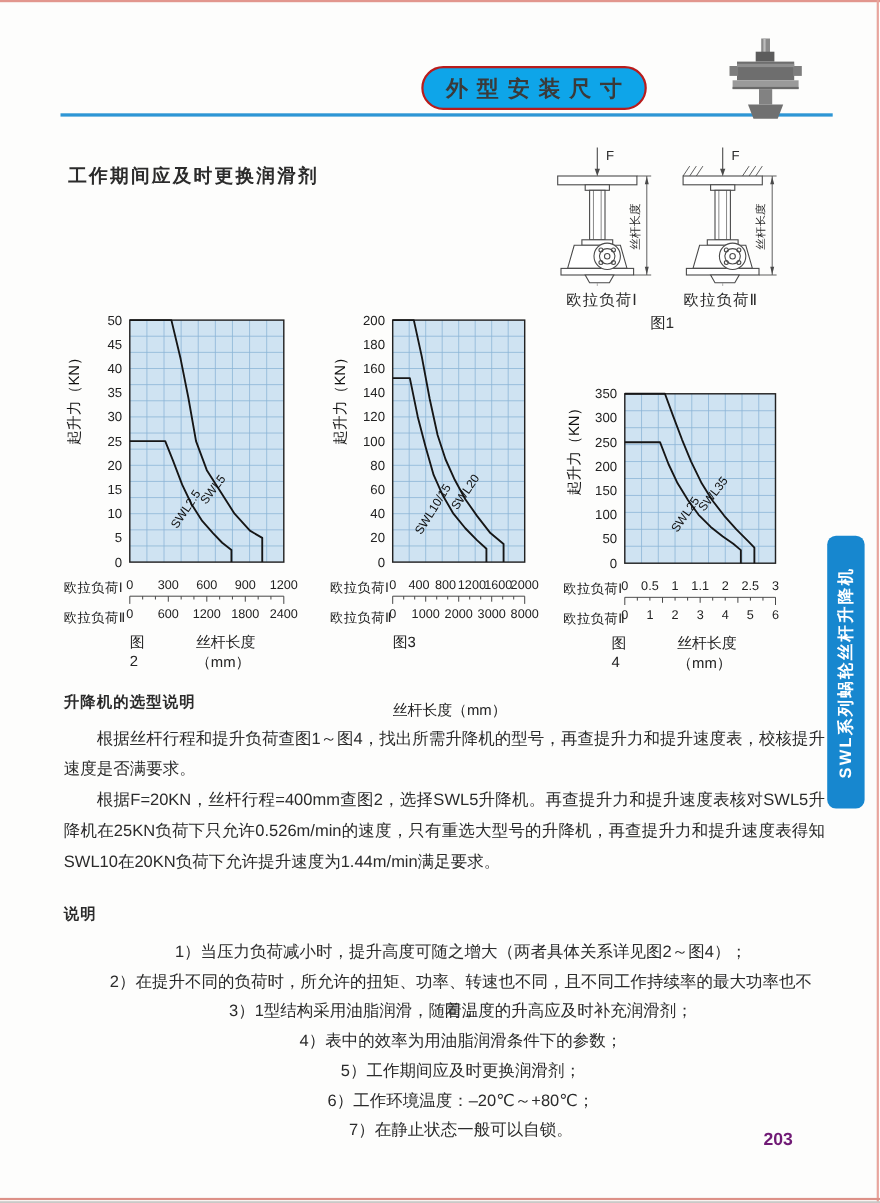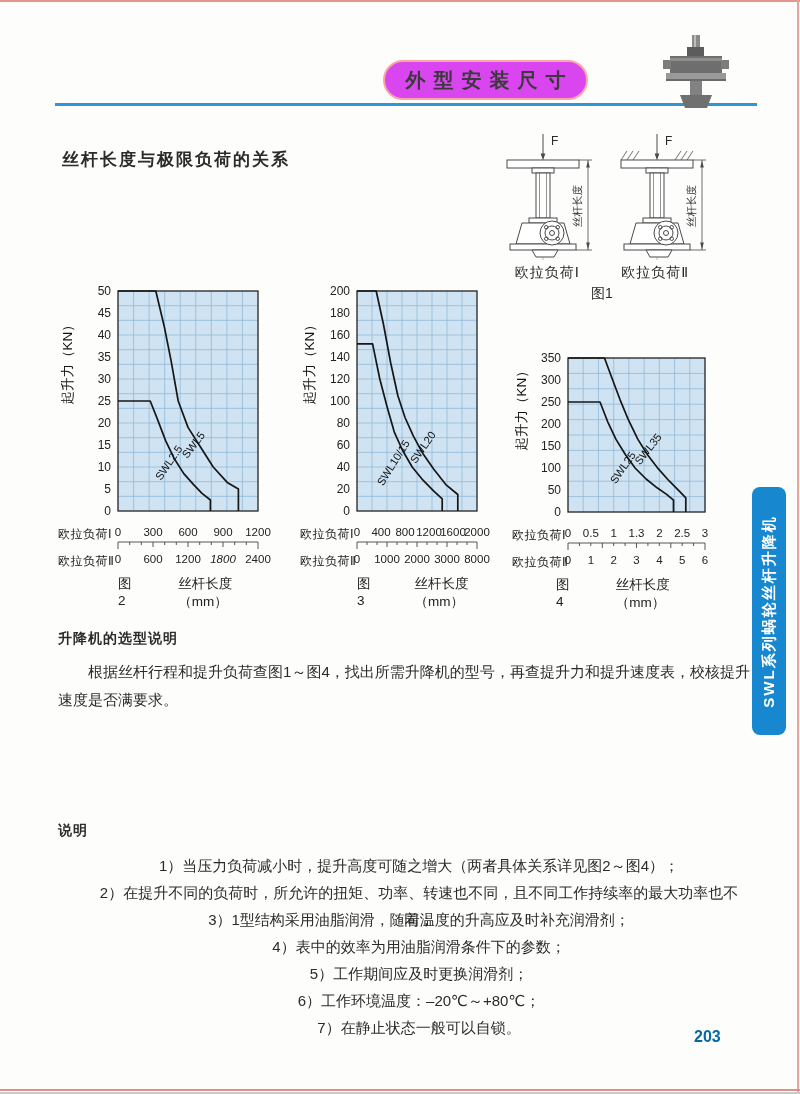--- a/index.html
+++ b/index.html
@@ -5,22 +5,22 @@
   html,body{margin:0;padding:0;}
   body{width:800px;height:1094px;position:relative;background:#fdfdfc;overflow:hidden;
        font-family:"Liberation Sans","DejaVu Sans",sans-serif;color:#2b2b2b;}
   .abs{position:absolute;}
   
   .border-top{left:0;top:0;width:800px;height:2px;background:#e2968e;}
   .border-right{right:1px;top:0;width:2px;height:1094px;background:#e8a59d;}
   .border-bottom{left:0;top:1089px;width:800px;height:2px;background:#dd9188;}
   .border-bottom2{left:0;top:1092px;width:800px;height:2px;background:#c9c9c6;}
   
-  .header-pill{left:383px;top:60px;width:205px;height:40px;border:2px solid #fca5a5;border-radius:22px;
-               background:#d946ef;display:flex;align-items:center;justify-content:center;
+  .header-pill{left:383px;top:60px;width:205px;height:40px;border:2px solid #b91c1c;border-radius:22px;
+               background:#0ea5e9;display:flex;align-items:center;justify-content:center;
                font-size:20px;font-weight:bold;color:#3a3a3a;letter-spacing:8px;padding-left:8px;box-sizing:border-box;}
   .header-rule{left:55px;top:103px;width:702px;height:3px;background:#2e96d5;}
   .photo{left:663px;top:34px;}
   
   .h-charts{left:62px;top:148px;font-size:17px;font-weight:bold;letter-spacing:2px;}
   
   .fig1{left:494px;top:130px;width:216px;}
   .fig1 .jacks{display:flex;gap:14px;}
   .fig1 .caps{display:flex;justify-content:space-around;font-size:14px;margin-top:2px;letter-spacing:1px;}
   .fig1 .figno{text-align:center;font-size:14px;margin-top:3px;}
@@ -41,21 +41,21 @@
   .sel p{margin:0;font-size:15px;line-height:28px;text-align:justify;}
   .sel p.ind{text-indent:2em;}
   .notes{left:58px;top:822px;width:692px;}
   .notes ul{list-style:none;margin:12px 0 0 0;padding:0 0 0 30px;text-align:center;}
   .notes li{font-size:15px;line-height:27px;height:27px;}
   
   .side-tab{left:752px;top:487px;width:34px;height:248px;background:#1787cf;border-radius:8px;
             display:flex;align-items:center;justify-content:center;}
   .side-tab span{transform:rotate(-90deg);white-space:nowrap;color:#fff;font-weight:bold;
                  font-size:15px;letter-spacing:2px;}
-  .pageno{left:694px;top:1028px;font-size:16px;font-weight:bold;color:#0369a1;}
+  .pageno{left:694px;top:1028px;font-size:16px;font-weight:bold;color:#701a75;}
 </style>
 </head>
 <body>
 
 <div class="abs border-top"></div>
 <div class="abs border-right"></div>
 <div class="abs border-bottom"></div>
 <div class="abs border-bottom2"></div>
 
 <div class="abs header-pill">
@@ -69,21 +69,21 @@
   <rect x="7" y="22" width="52" height="17" fill="#6e6e6e"></rect>
   <rect x="0" y="26" width="8" height="9" fill="#7d7d7d"></rect>
   <rect x="58" y="26" width="8" height="9" fill="#7d7d7d"></rect>
   <rect x="7" y="24" width="52" height="3" fill="#8f8f8f"></rect>
   <rect x="3" y="39" width="60" height="8" fill="#9a9a9a"></rect>
   <rect x="3" y="45" width="60" height="2" fill="#6a6a6a"></rect>
   <rect x="27" y="47" width="12" height="14" fill="#828282"></rect>
   <polygon points="17,61 49,61 44,74 22,74" fill="#707070"></polygon>
 </svg>
 
-<div class="abs h-charts">丝杆长度与极限负荷的关系</div>
+<div class="abs h-charts">工作期间应及时更换润滑剂</div>
 
 <div class="abs fig1">
   <div class="jacks">
     <svg width="100" height="132" viewBox="0 0 100 132" stroke="#4a4a4a" stroke-width="1" fill="none">
       <line x1="49" y1="26" x2="49" y2="130" stroke="#a9a9a9" stroke-width="0.8" stroke-dasharray="7 3 1.5 3"></line>
       <line x1="49" y1="4" x2="49" y2="25"></line>
       <polygon points="46.6,23.5 51.4,23.5 49,30" fill="#4a4a4a" stroke="none"></polygon>
       <text x="57" y="15" font-size="12" fill="#2b2b2b" stroke="none">F</text>
       <rect x="13" y="30" width="72" height="8" fill="#fff"></rect>
       <rect x="38" y="38" width="22" height="5" fill="#fff"></rect>
@@ -207,21 +207,21 @@
     </div>
     <svg class="ruler" width="144" height="9" style="margin-left: 59px;">
       <path d="M1 1 H141 M1.0 1 V8 M12.7 1 V4 M24.3 1 V4 M36.0 1 V6 M47.7 1 V4 M59.3 1 V4 M71.0 1 V6 M82.7 1 V4 M94.3 1 V4 M106.0 1 V6 M117.7 1 V4 M129.3 1 V4 M141.0 1 V8" stroke="#444" stroke-width="0.9" fill="none"></path>
     </svg>
     <div class="xrow second">
       <span class="xrow-lab">欧拉负荷Ⅱ</span>
       <span class="xnums" style="left: 60px; width: 140px;">
         <i style="left: 0%;">0</i>
         <i style="left: 25%;">600</i>
         <i style="left: 50%;">1200</i>
-        <i style="left: 75%; font-style: italic;">1800</i>
+        <i style="left: 75%;">1800</i>
         <i style="left: 100%;">2400</i>
       </span>
     </div>
     <div class="cap" style="width: 140px; margin-left: 60px;">
       <span>图2</span>
       <span>丝杆长度（mm）</span>
     </div>
   </div>
 <div class="chart" style="left:300px;top:283px;">
     <svg class="plot" width="187" height="234">
@@ -282,21 +282,21 @@
     <div class="xrow second">
       <span class="xrow-lab">欧拉负荷Ⅱ</span>
       <span class="xnums" style="left: 57px; width: 120px;">
         <i style="left: 0%;">0</i>
         <i style="left: 25%;">1000</i>
         <i style="left: 50%;">2000</i>
         <i style="left: 75%;">3000</i>
         <i style="left: 100%;">8000</i>
       </span>
     </div>
-    <div class="cap" style="width: 120px; margin-left: 57px;">
+    <div class="cap" style="width: 120px; margin-left: 57px; flex-direction: column;">
       <span>图3</span>
       <span>丝杆长度（mm）</span>
     </div>
   </div>
 <div class="chart" style="left:512px;top:349px;">
     <svg class="plot" width="203" height="169">
       <rect x="56" y="9" width="137" height="154" fill="#cfe3f2"></rect>
       <line x1="71.22222222222223" y1="9" x2="71.22222222222223" y2="163" stroke="#8ab4d6" stroke-width="0.7"></line>
       <line x1="86.44444444444444" y1="9" x2="86.44444444444444" y2="163" stroke="#8ab4d6" stroke-width="0.7"></line>
       <line x1="101.66666666666666" y1="9" x2="101.66666666666666" y2="163" stroke="#8ab4d6" stroke-width="0.7"></line>
@@ -328,21 +328,21 @@
       <text x="139.11333333333334" y="102.28" font-size="11" fill="#111" text-anchor="middle" transform="rotate(-52 139.11333333333334 102.28)">SWL35</text>
       <polyline points="56.0,53.0 88.0,53.0 95.7,72.8 104.0,90.4 113.5,105.8 123.1,119.0 134.1,130.0 145.1,138.8 154.6,145.4 161.5,151.1 161.5,163.0" fill="none" stroke="#161616" stroke-width="1.7" stroke-linejoin="round"></polyline>
       <text x="113.99666666666667" y="120.75999999999999" font-size="11" fill="#111" text-anchor="middle" transform="rotate(-55 113.99666666666667 120.75999999999999)">SWL25</text>
     </svg>
     <div class="xrow first">
       <span class="xrow-lab">欧拉负荷Ⅰ</span>
       <span class="xnums" style="left: 56px; width: 137px;">
         <i style="left: 0%;">0</i>
         <i style="left: 16.6667%;">0.5</i>
         <i style="left: 33.3333%;">1</i>
-        <i style="left: 50%;">1.3</i>
+        <i style="left: 50%;">1.1</i>
         <i style="left: 66.6667%;">2</i>
         <i style="left: 83.3333%;">2.5</i>
         <i style="left: 100%;">3</i>
       </span>
     </div>
     <svg class="ruler" width="141" height="9" style="margin-left: 55px;">
       <path d="M1 1 H138 M1.0 1 V8 M12.4 1 V4 M23.8 1 V4 M35.3 1 V6 M46.7 1 V4 M58.1 1 V4 M69.5 1 V6 M80.9 1 V4 M92.3 1 V4 M103.8 1 V6 M115.2 1 V4 M126.6 1 V4 M138.0 1 V8" stroke="#444" stroke-width="0.9" fill="none"></path>
     </svg>
     <div class="xrow second">
       <span class="xrow-lab">欧拉负荷Ⅱ</span>
@@ -358,20 +358,21 @@
     </div>
     <div class="cap" style="width: 137px; margin-left: 44px;">
       <span>图4</span>
       <span>丝杆长度（mm）</span>
     </div>
   </div>
 
 <div class="abs sel">
   <h2>升降机的选型说明</h2>
   <p class="ind">根据丝杆行程和提升负荷查图1～图4，找出所需升降机的型号，再查提升力和提升速度表，校核提升速度是否满要求。</p>
+  <p class="ind">根据F=20KN，丝杆行程=400mm查图2，选择SWL5升降机。再查提升力和提升速度表核对SWL5升降机在25KN负荷下只允许0.526m/min的速度，只有重选大型号的升降机，再查提升力和提升速度表得知SWL10在20KN负荷下允许提升速度为1.44m/min满足要求。</p>
 </div>
 
 <div class="abs notes">
   <h2>说明</h2>
   <ul>
     <li>1）当压力负荷减小时，提升高度可随之增大（两者具体关系详见图2～图4）；</li>
     <li>2）在提升不同的负荷时，所允许的扭矩、功率、转速也不同，且不同工作持续率的最大功率也不同；</li>
     <li>3）1型结构采用油脂润滑，随着温度的升高应及时补充润滑剂；</li>
     <li>4）表中的效率为用油脂润滑条件下的参数；</li>
     <li>5）工作期间应及时更换润滑剂；</li>

